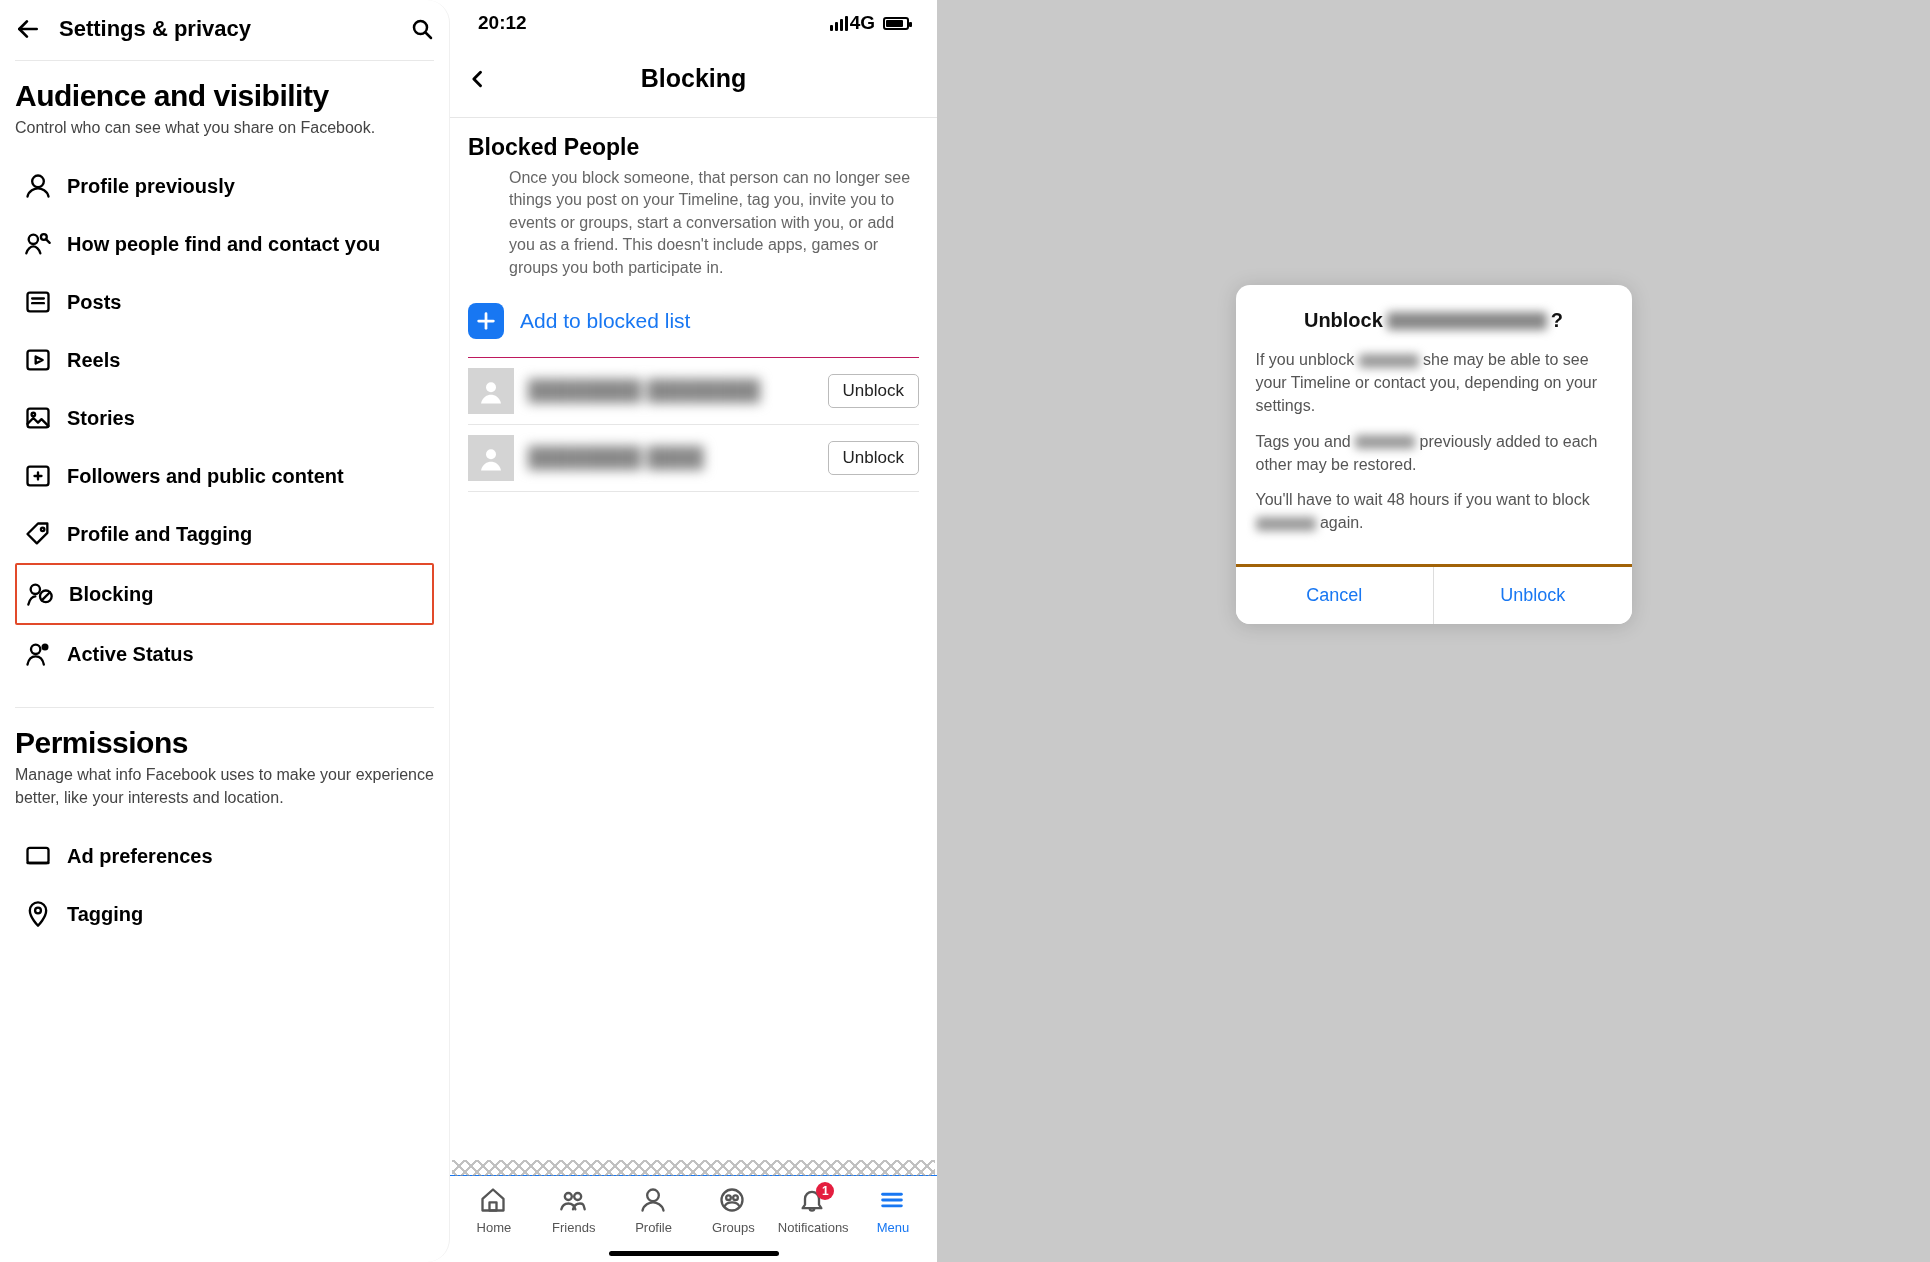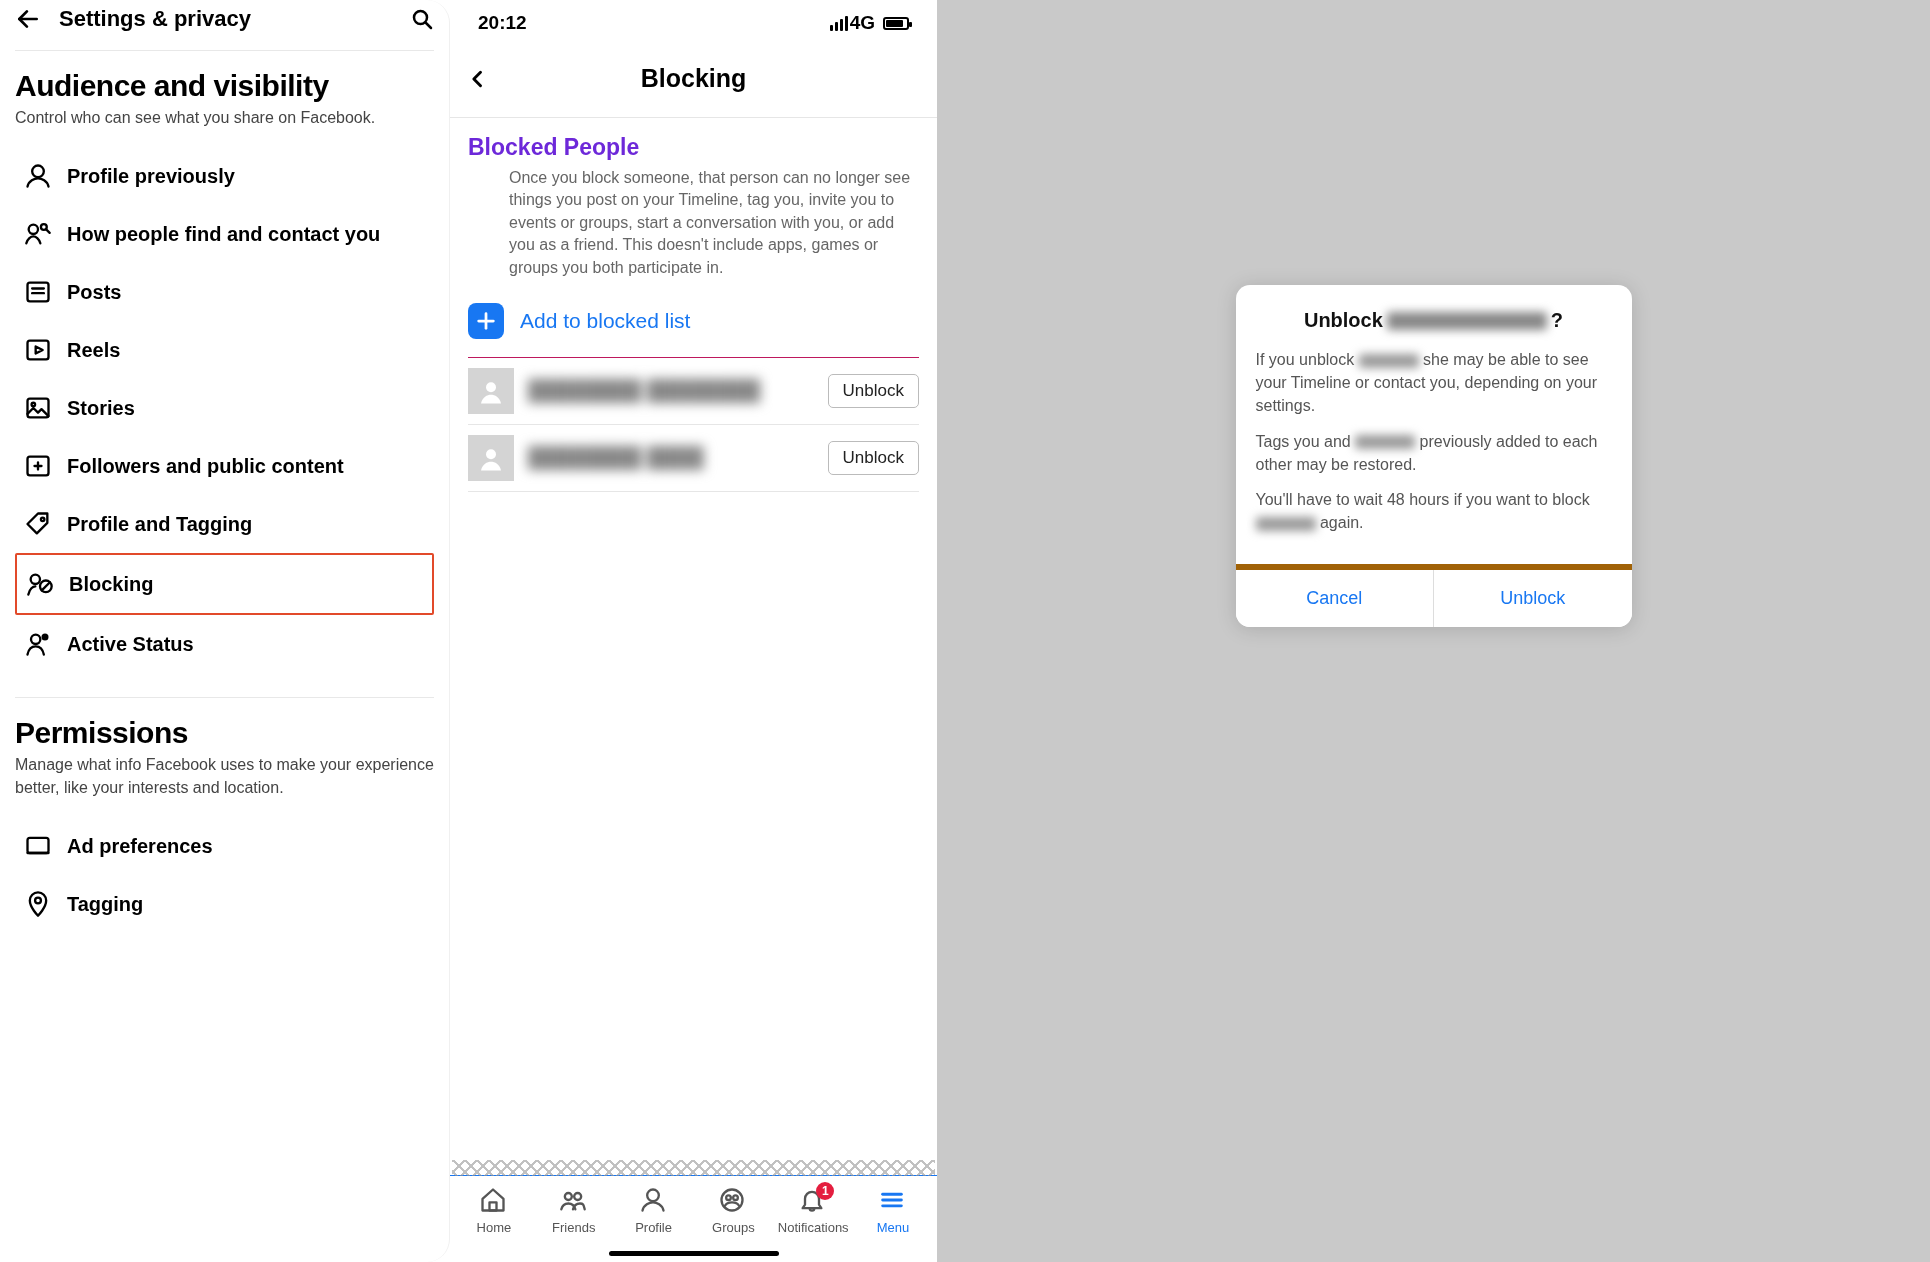--- a/index.html
+++ b/index.html
@@ -1,18 +1,18 @@
 <!DOCTYPE html>
 <html><head>
 <meta charset="utf-8">
 <style>
 * { margin: 0; padding: 0; box-sizing: border-box; }
 body { font-family: -apple-system, BlinkMacSystemFont, "Segoe UI", Helvetica, Arial, sans-serif; background: #fff; width: 1930px; height: 1262px; display: flex; }
 .panel { position: relative; }
-.panel1 { width: 450px; padding: 0 15px; border-right: 1px solid #f0f0f0; border-radius: 23px; }
+.panel1 { width: 450px; padding: 10px 15px; border-right: 1px solid #f0f0f0; border-radius: 23px; }
 .panel2 { width: 487px; position: relative; }
 .panel3 { width: 993px; background: #c9c9c9; display: flex; align-items: flex-start; justify-content: center; padding-top: 285px; }
 
 
 .hdr1 { display: flex; align-items: center; padding: 6px 0 18px 0; border-bottom: 1px solid #e8e8e8; }
 .back-arrow1 { font-size: 26px; font-weight: 600; margin-right: 18px; cursor: pointer; }
 .hdr1-title { font-size: 22px; font-weight: 700; flex: 1; }
 .section-head { margin-top: 18px; }
 .section-head h2 { font-size: 30px; font-weight: 800; letter-spacing: -0.5px; }
 .section-head p { font-size: 16px; color: #444; margin-top: 4px; line-height: 1.4; }
@@ -31,21 +31,21 @@
 .bars span:nth-child(1){height:6px} .bars span:nth-child(2){height:9px} .bars span:nth-child(3){height:12px} .bars span:nth-child(4){height:15px}
 .batt { display: inline-block; width: 26px; height: 13px; border: 2px solid #000; border-radius: 3px; position: relative; margin-left: 6px; }
 .batt::after { content: ""; position: absolute; right: -5px; top: 3px; width: 3px; height: 5px; background: #000; border-radius: 1px; }
 .batt::before { content: ""; position: absolute; left: 1px; top: 1px; width: 17px; height: 7px; background: #000; border-radius: 1px; }
 
 .hdr2 { display: flex; align-items: center; padding: 22px 18px 24px 18px; border-bottom: 1px solid #e6e6e6; }
 .back2 { font-size: 32px; font-weight: 700; width: 32px; cursor: pointer; }
 .hdr2-title { flex: 1; text-align: center; font-size: 25px; font-weight: 700; margin-left: -32px; }
 
 .body2 { padding: 16px 18px 0 18px; }
-.bp-title { font-size: 23px; font-weight: 600; color: #6d28d9; margin-bottom: 6px; }
+.bp-title { font-size: 23px; font-weight: 600; color: #000000; margin-bottom: 6px; }
 .bp-desc { font-size: 16px; color: #666; line-height: 1.4; margin-left: 41px; }
 .add-row { display: flex; align-items: center; margin-top: 24px; padding-bottom: 18px; border-bottom: 1px solid #be185d; cursor: pointer; }
 .plus-btn { width: 36px; height: 36px; background: #1877f2; border-radius: 8px; display: flex; align-items: center; justify-content: center; color: #fff; font-size: 28px; margin-right: 16px; }
 .add-label { color: #1877f2; font-size: 21px; }
 
 .person { display: flex; align-items: center; padding: 10px 0; border-bottom: 1px solid #e6e6e6; }
 .avatar { width: 46px; height: 46px; background: #d4d4d4; display: flex; align-items: center; justify-content: center; margin-right: 14px; }
 .avatar svg { width: 30px; height: 30px; }
 .pname { flex: 1; font-size: 20px; color: #888; filter: blur(6px); }
 .unblock-btn { border: 1px solid #bbb; background: #fff; border-radius: 5px; padding: 6px 14px; font-size: 17px; color: #222; cursor: pointer; }
@@ -61,21 +61,21 @@
 .noti-badge { position: absolute; top: -4px; right: -6px; background: #e41e3f; color: #fff; border-radius: 50%; width: 18px; height: 18px; font-size: 12px; display: flex; align-items: center; justify-content: center; font-weight: 600; }
 .home-ind { width: 170px; height: 5px; background: #000; border-radius: 3px; margin: 10px auto 6px auto; }
 
 
 .dialog { width: 396px; background: #fff; border-radius: 14px; overflow: hidden; box-shadow: 0 2px 20px rgba(0,0,0,0.15); }
 .dlg-body { padding: 24px 20px 18px 20px; }
 .dlg-title { text-align: center; font-size: 20px; font-weight: 600; color: #111; margin-bottom: 16px; display: flex; justify-content: center; align-items: center; gap: 4px; }
 .redact { display: inline-block; background: #888; filter: blur(5px); border-radius: 3px; height: 18px; vertical-align: middle; }
 .dlg-p { font-size: 16px; color: #555; line-height: 1.45; margin-bottom: 12px; margin-top: 12px; }
 .dlg-p .redact { height: 14px; background: #999; }
-.dlg-actions { display: flex; border-top: 6px solid #a16207; }
+.dlg-actions { display: flex; border-top: 3px solid #a16207; }
 .dlg-actions button { flex: 1; border: none; background: #fff; padding: 18px 0; font-size: 18px; color: #1877f2; cursor: pointer; }
 .dlg-actions button:first-child { border-right: 1px solid #ddd; }
 
 svg { display: block; }
 </style>
 </head>
 <body>
 
 <div class="panel panel1">
   <div class="hdr1">

